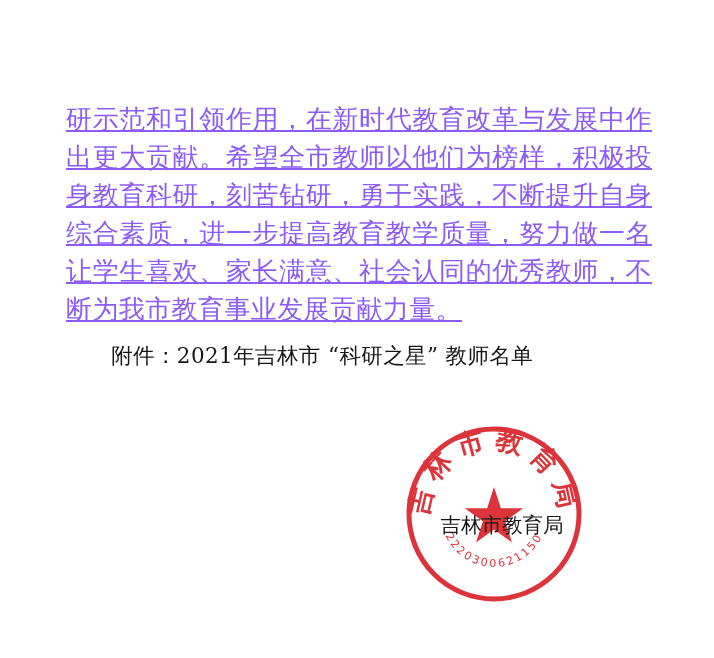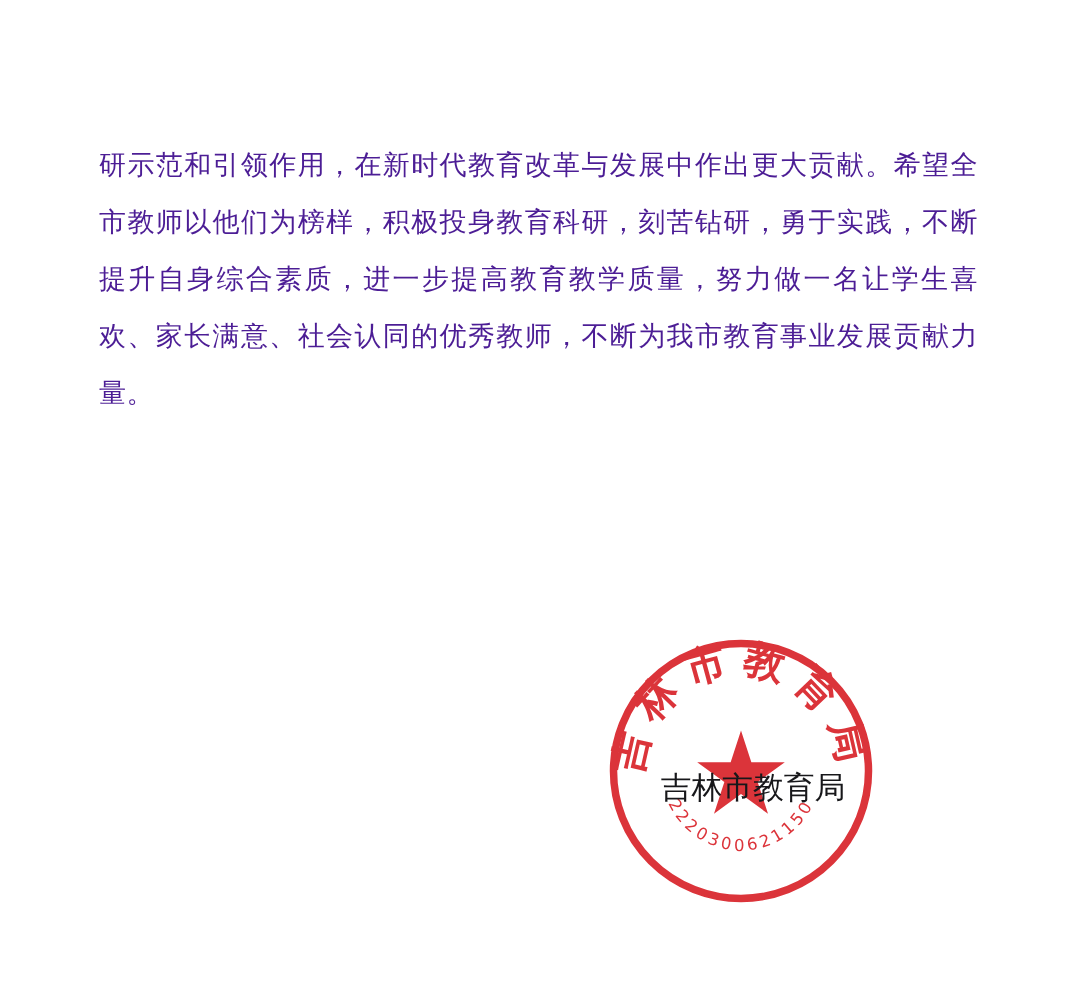--- a/index.html
+++ b/index.html
@@ -20,26 +20,27 @@
     left: 0; top: 0;
     width: 714px;
     height: 658px;
     background: #fff;
   }
   .body-text {
     position: absolute;
     left: 66px;
     top: 74px;
     width: 586px;
-    font-size: 18px;
+    font-size: 26px;
     line-height: 38px;
     text-align: justify;
     text-justify: inter-ideograph;
     letter-spacing: 0.4px;
-    color: #4c1d95;
+    color: #8b5cf6;
+    text-decoration: underline;
   }
   .attachment-line {
     position: absolute;
     left: 66px;
     top: 316px;
     width: 586px;
     font-size: 21.5px;
     line-height: 36px;
     color: #17171a;
     text-indent: 2.1em;
@@ -72,20 +73,21 @@
   }
   .seal svg { display: block; }
 </style>
 </head>
 <body>
 
 <div class="page">
 
   <p class="body-text">研示范和引领作用，在新时代教育改革与发展中作出更大贡献。希望全市教师以他们为榜样，积极投身教育科研，刻苦钻研，勇于实践，不断提升自身综合素质，进一步提高教育教学质量，努力做一名让学生喜欢、家长满意、社会认同的优秀教师，不断为我市教育事业发展贡献力量。</p>
 
+  <p class="attachment-line">附件：2021年吉林市 “科研之星” 教师名单</p>
 
   <div class="seal">
     <svg width="178" height="178" viewBox="0 0 178 178" xmlns="http://www.w3.org/2000/svg">
       <defs>
         <path id="arcTop" d="M 24,89 A 65,65 0 0 1 154,89" fill="none"></path>
         <path id="arcBottom" d="M 36,89 A 53,53 0 0 0 142,89" fill="none"></path>
       </defs>
       <circle cx="89" cy="89" r="85" fill="none" stroke="#d9232a" stroke-width="5"></circle>
       <text font-family="'DejaVu Serif','Liberation Serif',serif" font-size="27" font-weight="bold" fill="#d9232a" letter-spacing="8">
         <textPath href="#arcTop" startOffset="50%" text-anchor="middle">吉林市教育局</textPath>

